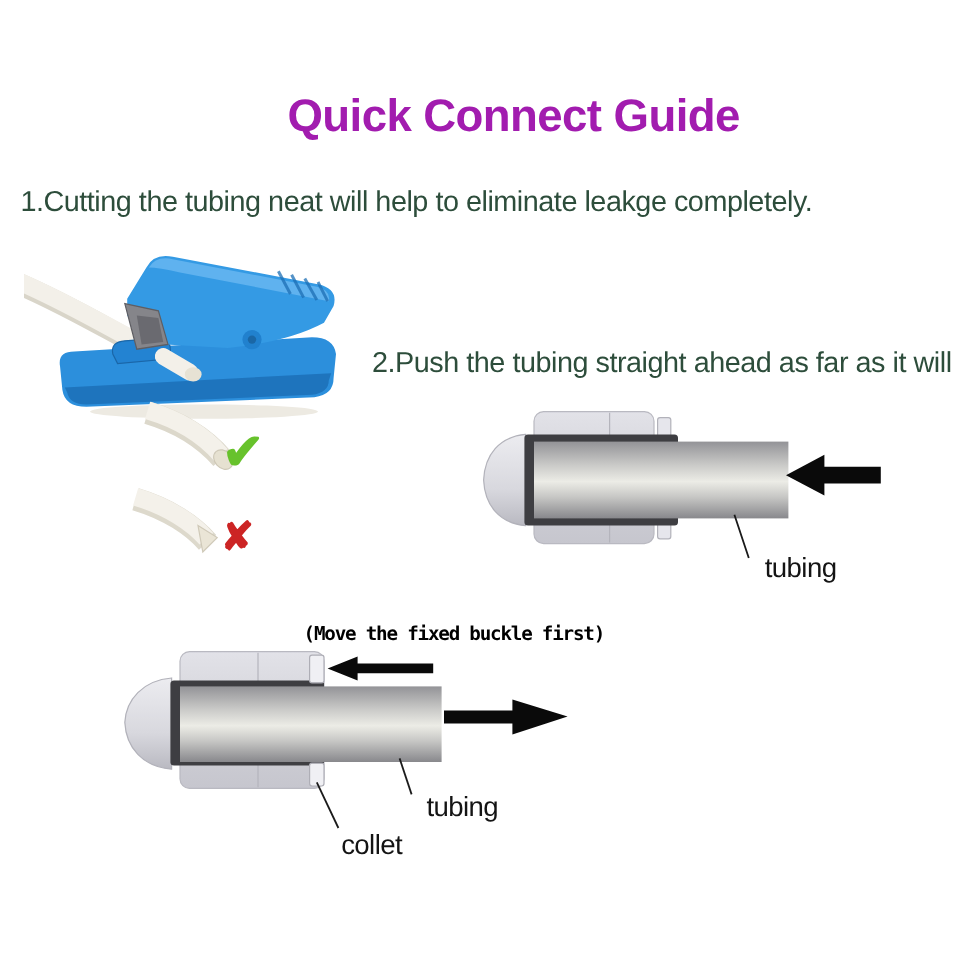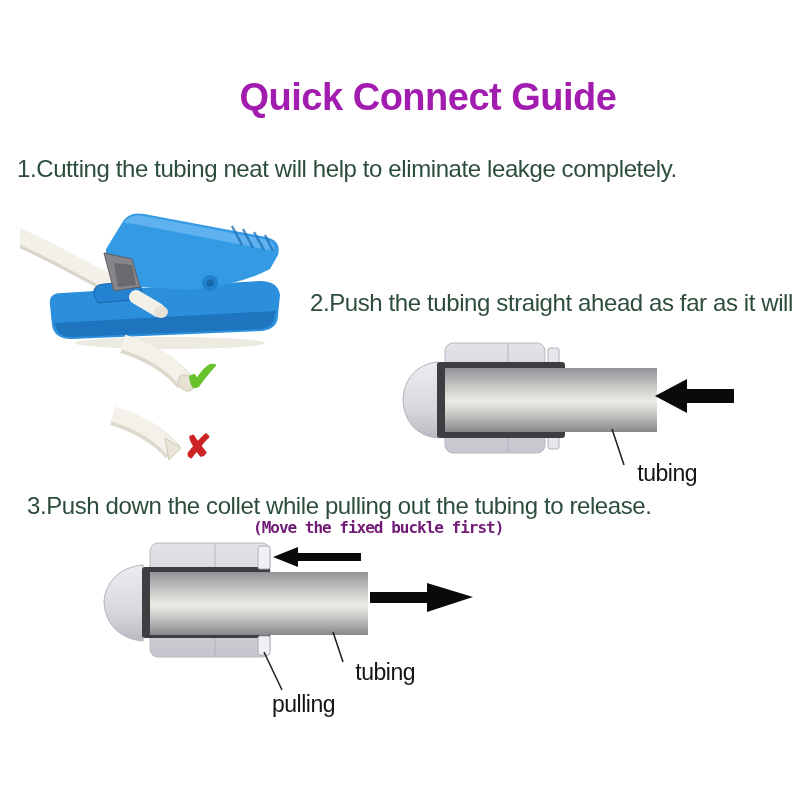--- a/index.html
+++ b/index.html
@@ -14,21 +14,21 @@
   }
   .step-text{
     font-size:24px;letter-spacing:-0.4px;color:#2d4d3b;white-space:nowrap;
   }
   #step1-text{left:17px;top:155px;}
   #step2-text{left:310px;top:289px;}
   #step3-text{left:27px;top:492px;}
   #step3-note{
     left:253px;top:518px;
     font-family:"DejaVu Sans Mono", monospace;font-weight:700;
-    font-size:16px;letter-spacing:-1px;color:#701a75;white-space:nowrap;
+    font-size:16px;letter-spacing:-1px;color:#000000;white-space:nowrap;
   }
   .diagram-label{
     font-size:23px;letter-spacing:-0.5px;color:#141414;text-align:right;white-space:nowrap;
   }
   #tubing-label-install{left:577px;top:460px;width:120px;}
   #tubing-label-release{left:305px;top:659px;width:110px;}
   #collet-label{left:235px;top:691px;width:100px;}
   #good-cut-mark{left:185px;top:356px;font-size:42px;font-weight:700;color:#67c22c;line-height:1;}
   #bad-cut-mark{left:184px;top:430px;font-size:33px;font-weight:700;color:#cc2424;line-height:1;}
   svg{display:block;}
@@ -117,21 +117,20 @@
     <rect x="158" y="13" width="11" height="18" rx="2" fill="#e6e6ec" stroke="#b2b2ba"></rect>
     <rect x="158" y="96" width="11" height="18" rx="2" fill="#e6e6ec" stroke="#b2b2ba"></rect>
     <path d="M 48,27 C 26,29 14,44 13,65 C 14,86 26,101 48,103 Z" fill="url(#domeGrad2)" stroke="#b2b2ba"></path>
     <rect x="47" y="27" width="128" height="76" rx="3" fill="#3e3e42"></rect>
     <rect x="55" y="33" width="212" height="64" fill="url(#tubeGrad2)"></rect>
     <polygon points="265,61 297,44 297,54 344,54 344,68 297,68 297,78" fill="#0a0a0a"></polygon>
     <line x1="222" y1="94" x2="234" y2="130" stroke="#1a1a1a" stroke-width="1.5"></line>
   </svg>
   <div id="tubing-label-install" class="abs diagram-label">tubing</div>
 
-  <div id="step3-text" class="abs step-text">3.Push down the collet while pulling out the tubing to release.</div>
   <div id="step3-note" class="abs">(Move the fixed buckle first)</div>
 
   <svg class="abs" style="left:95px;top:540px;" width="390" height="165" viewBox="0 0 390 165">
     <defs>
       <linearGradient id="tubeGrad3" x1="0" y1="0" x2="0" y2="1">
         <stop offset="0%" stop-color="#939397"></stop>
           <stop offset="30%" stop-color="#c9c9c7"></stop>
         <stop offset="52%" stop-color="#ecece6"></stop>
           <stop offset="72%" stop-color="#c7c7c5"></stop>
         <stop offset="100%" stop-color="#88888c"></stop>
@@ -153,15 +152,15 @@
     <rect x="47" y="27" width="128" height="71" rx="3" fill="#3e3e42"></rect>
     <rect x="55" y="32" width="218" height="63" fill="url(#tubeGrad3)"></rect>
     <rect x="163" y="6" width="12" height="23" rx="2" fill="#f0f0f4" stroke="#aeaeb6"></rect>
     <rect x="163" y="96" width="12" height="19" rx="2" fill="#f0f0f4" stroke="#aeaeb6"></rect>
     <polygon points="178,17 203,7 203,13 266,13 266,21 203,21 203,27" fill="#0a0a0a"></polygon>
     <polygon points="275,52 332,52 332,43 378,57 332,72 332,63 275,63" fill="#0a0a0a"></polygon>
     <line x1="238" y1="92" x2="248" y2="122" stroke="#1a1a1a" stroke-width="1.5"></line>
     <line x1="169" y1="112" x2="187" y2="150" stroke="#1a1a1a" stroke-width="1.5"></line>
   </svg>
   <div id="tubing-label-release" class="abs diagram-label">tubing</div>
-  <div id="collet-label" class="abs diagram-label">pulling</div>
+  <div id="collet-label" class="abs diagram-label">collet</div>
 
 </div>
 
 </body></html>

